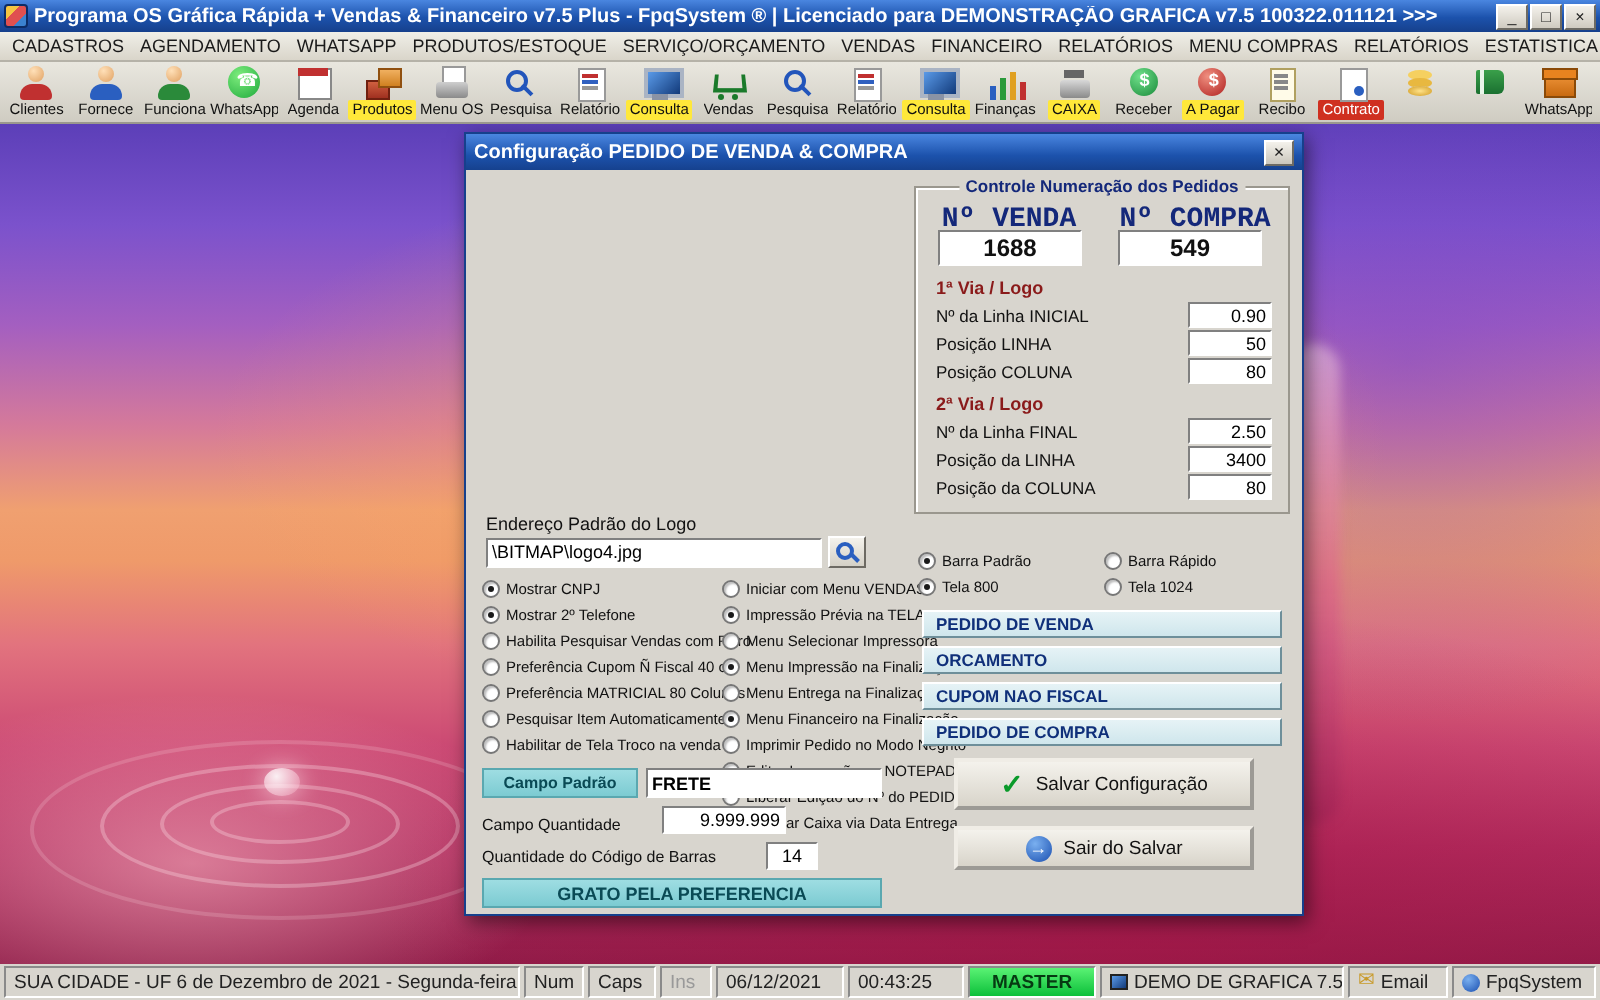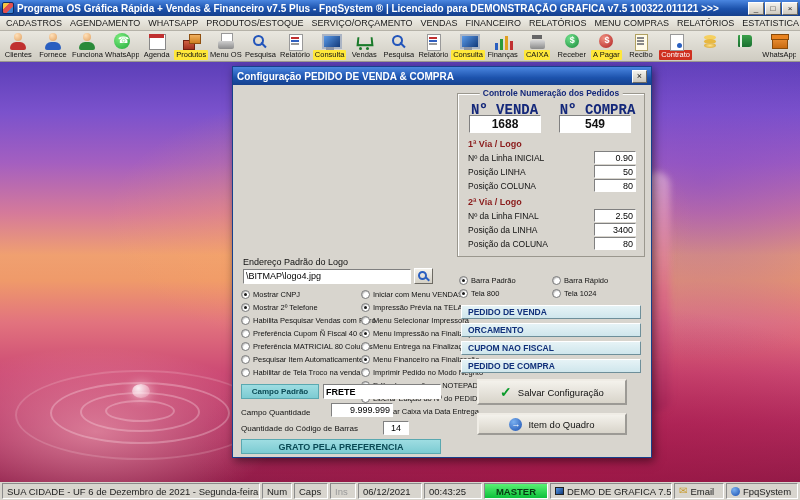--- a/index.html
+++ b/index.html
@@ -490,21 +490,21 @@
         <div class="docbtn" style="top:274px;">PEDIDO DE COMPRA</div>
 
         <div class="big-btn save-btn">
           <span class="check-glyph">✓</span>
           <span>Salvar Configuração</span>
         </div>
         <div class="big-btn exit-btn">
           <span class="exit-ic">
               <span class="exit-arrow">→</span>
             </span>
-          <span>Item do Quadro</span>
+          <span>Sair do Salvar</span>
         </div>
 
       </div>
     </div>
   </div>
 
   <div class="statusbar">
     <span class="sb sb-loc">SUA CIDADE - UF  6 de Dezembro de 2021 - Segunda-feira</span>
     <span class="sb sb-num">Num</span>
     <span class="sb sb-caps">Caps</span>

